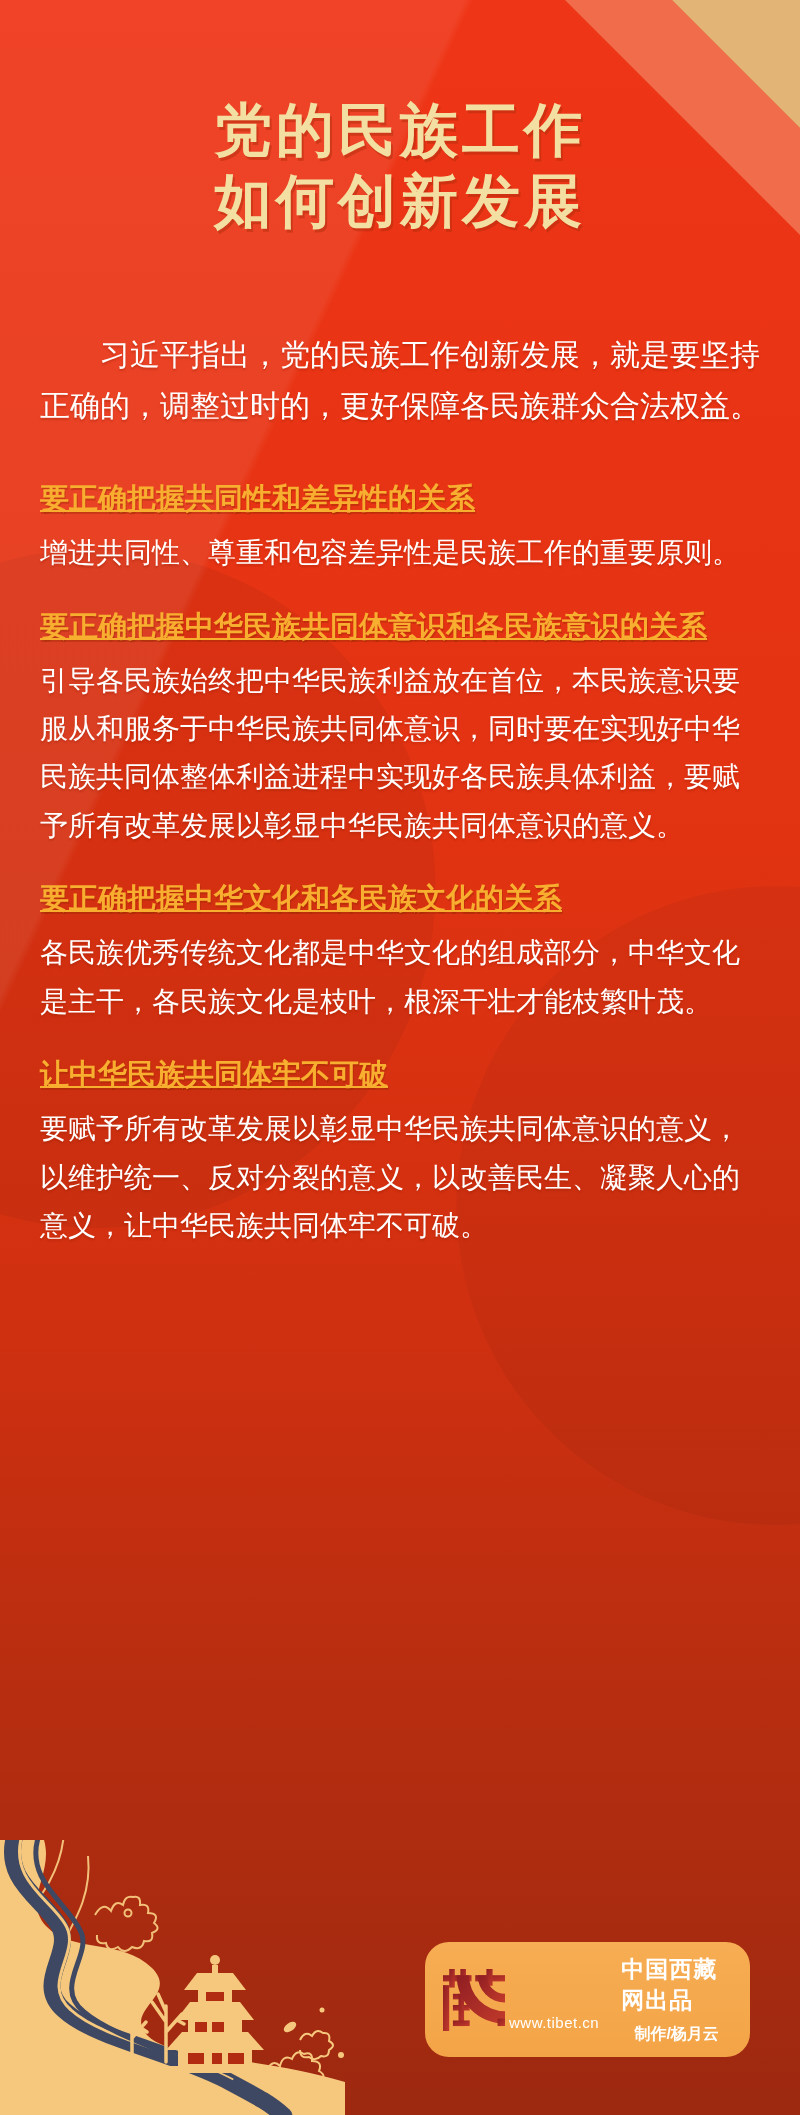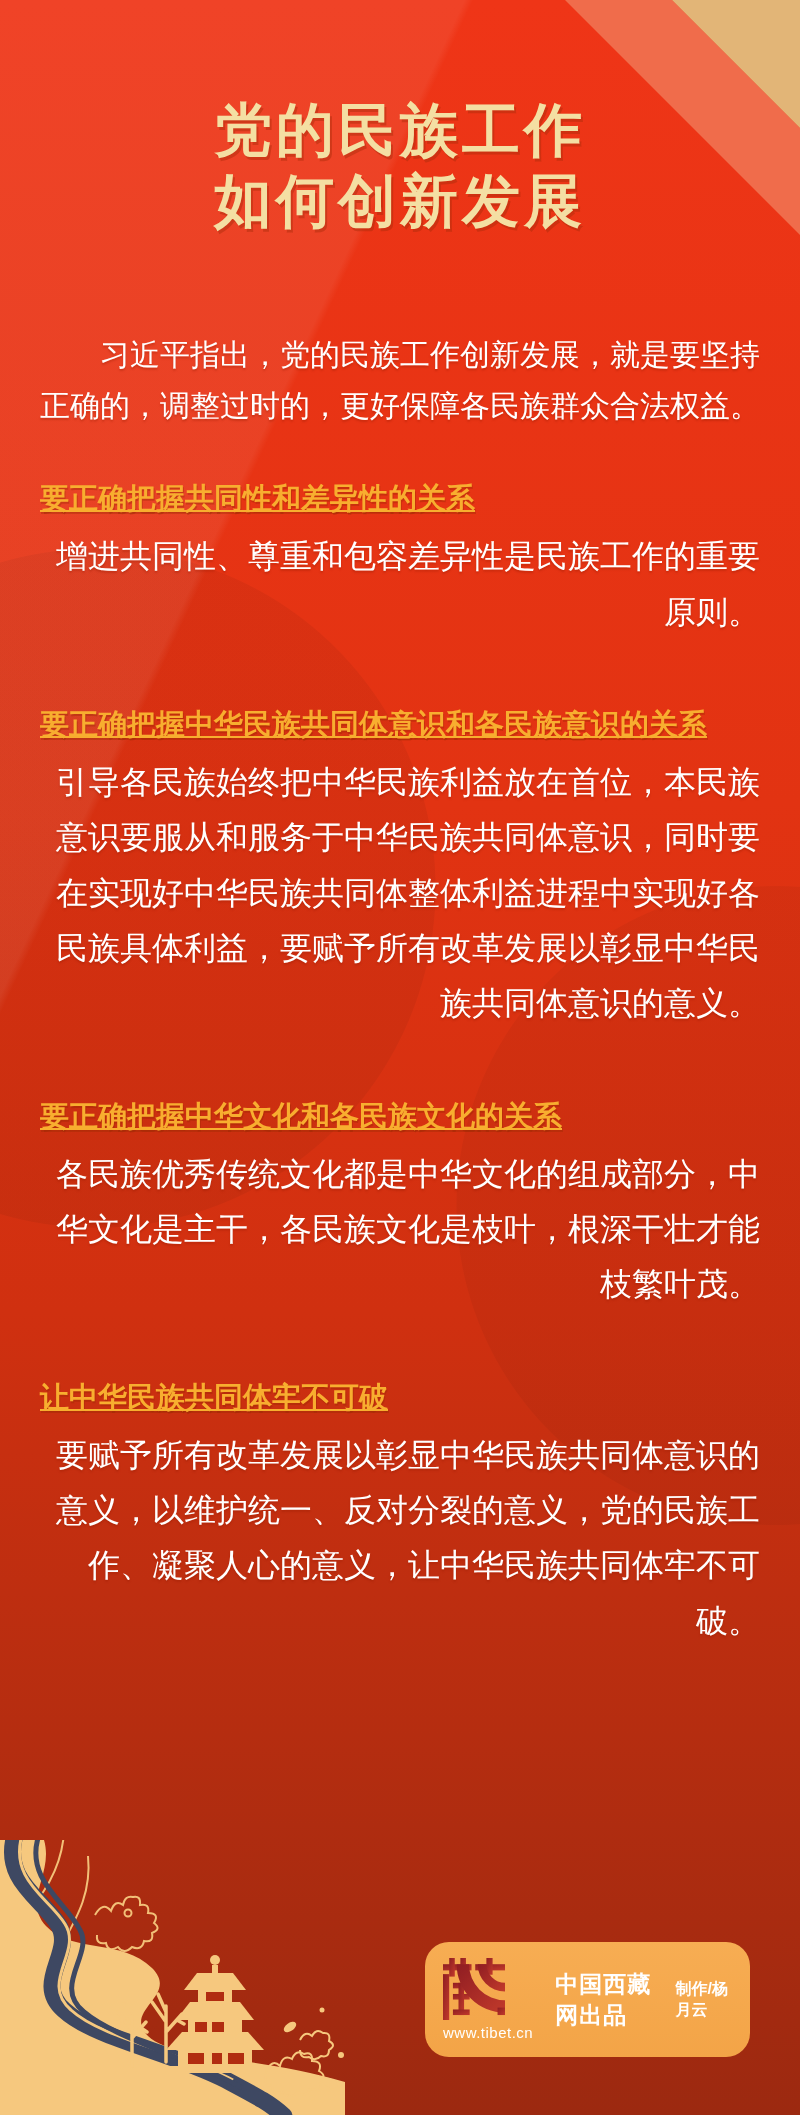--- a/index.html
+++ b/index.html
@@ -20,43 +20,42 @@
   .content{position:absolute;top:0;left:0;width:800px;padding:0;box-sizing:border-box;}
   .title{
     margin:95px 0 0 0;text-align:center;font-weight:900;line-height:1.22;
     font-size:58px;color:#F4DFA3;letter-spacing:4px;
     text-shadow:2px 3px 0 rgba(170,45,10,0.45);
   }
   .intro{margin:92px 40px 0 40px;color:#FFFFFF;font-size:30px;line-height:1.73;
     text-shadow:0 2px 2px rgba(150,30,0,0.35);}
   .intro p{margin:0;text-indent:2em;}
   .sections{margin:0 40px;}
-  .section{margin-top:62px;}
+  .section{margin-top:26px;}
   .section:first-child{margin-top:44px;}
   .section-heading{
     color:#F8AE2F;font-size:29px;font-weight:bold;line-height:1.55;margin:0 0 8px 0;
     text-shadow:1px 2px 0 rgba(150,40,0,0.35);
     text-decoration:underline;
   }
   .section-body{
-    color:#FFFFFF;font-size:32px;line-height:1.73;margin:0;
+    color:#FFFFFF;font-size:28px;line-height:1.73;margin:0;
     text-shadow:0 2px 2px rgba(150,30,0,0.35);
-    text-align:right;
   }
   .landscape{position:absolute;left:0;top:1840px;width:345px;height:275px;}
   .footer-card{
     position:absolute;left:425px;top:1942px;width:325px;height:115px;
     background:linear-gradient(180deg,#F7AD53,#F3A447);
     border-radius:24px;display:flex;align-items:center;justify-content:center;gap:22px;
     box-sizing:border-box;padding:10px 18px;
   }
-  .logo-col{display:flex;flex-direction:column;align-items:flex-start;gap:4px;}
+  .logo-col{display:flex;flex-direction:row;align-items:flex-end;gap:4px;}
   .logo-col svg{width:62px;height:62px;}
   .footer-website{color:#FFFFFF;font-size:15px;letter-spacing:0.5px;}
-  .footer-text{display:flex;flex-direction:row;align-items:center;gap:8px;}
+  .footer-text{display:flex;flex-direction:column;align-items:center;gap:8px;}
   .footer-publisher{color:#FFFFFF;font-size:23px;font-weight:bold;letter-spacing:1px;}
   .footer-producer{color:#FFFFFF;font-size:16px;font-weight:bold;}
 </style>
 </head>
 <body>
 
 <div class="poster">
 
   <svg class="corner-deco" viewBox="0 0 300 260" aria-hidden="true">
     <polygon points="65,0 172,0 300,128 300,235" fill="#F06C4B"></polygon>
@@ -81,21 +80,21 @@
       <section class="section">
         <h2 class="section-heading">要正确把握中华民族共同体意识和各民族意识的关系</h2>
         <p class="section-body">引导各民族始终把中华民族利益放在首位，本民族意识要服从和服务于中华民族共同体意识，同时要在实现好中华民族共同体整体利益进程中实现好各民族具体利益，要赋予所有改革发展以彰显中华民族共同体意识的意义。</p>
       </section>
       <section class="section">
         <h2 class="section-heading">要正确把握中华文化和各民族文化的关系</h2>
         <p class="section-body">各民族优秀传统文化都是中华文化的组成部分，中华文化是主干，各民族文化是枝叶，根深干壮才能枝繁叶茂。</p>
       </section>
       <section class="section">
         <h2 class="section-heading">让中华民族共同体牢不可破</h2>
-        <p class="section-body">要赋予所有改革发展以彰显中华民族共同体意识的意义，以维护统一、反对分裂的意义，党的民族工作、凝聚人心的意义，让中华民族共同体牢不可破。</p>
+        <p class="section-body">要赋予所有改革发展以彰显中华民族共同体意识的意义，以维护统一、反对分裂的意义，以改善民生、凝聚人心的意义，让中华民族共同体牢不可破。</p>
       </section>
     </div>
   </div>
 
   <svg class="landscape" viewBox="0 0 345 275" aria-hidden="true">
 
     <g fill="none" stroke="#F6C87E" stroke-width="2" opacity="0.95">
       <path d="M0,62 C22,42 36,20 38,-6"></path>
       <path d="M20,80 C46,54 62,26 64,-8"></path>
       <path d="M58,112 C74,82 92,56 88,16"></path>

